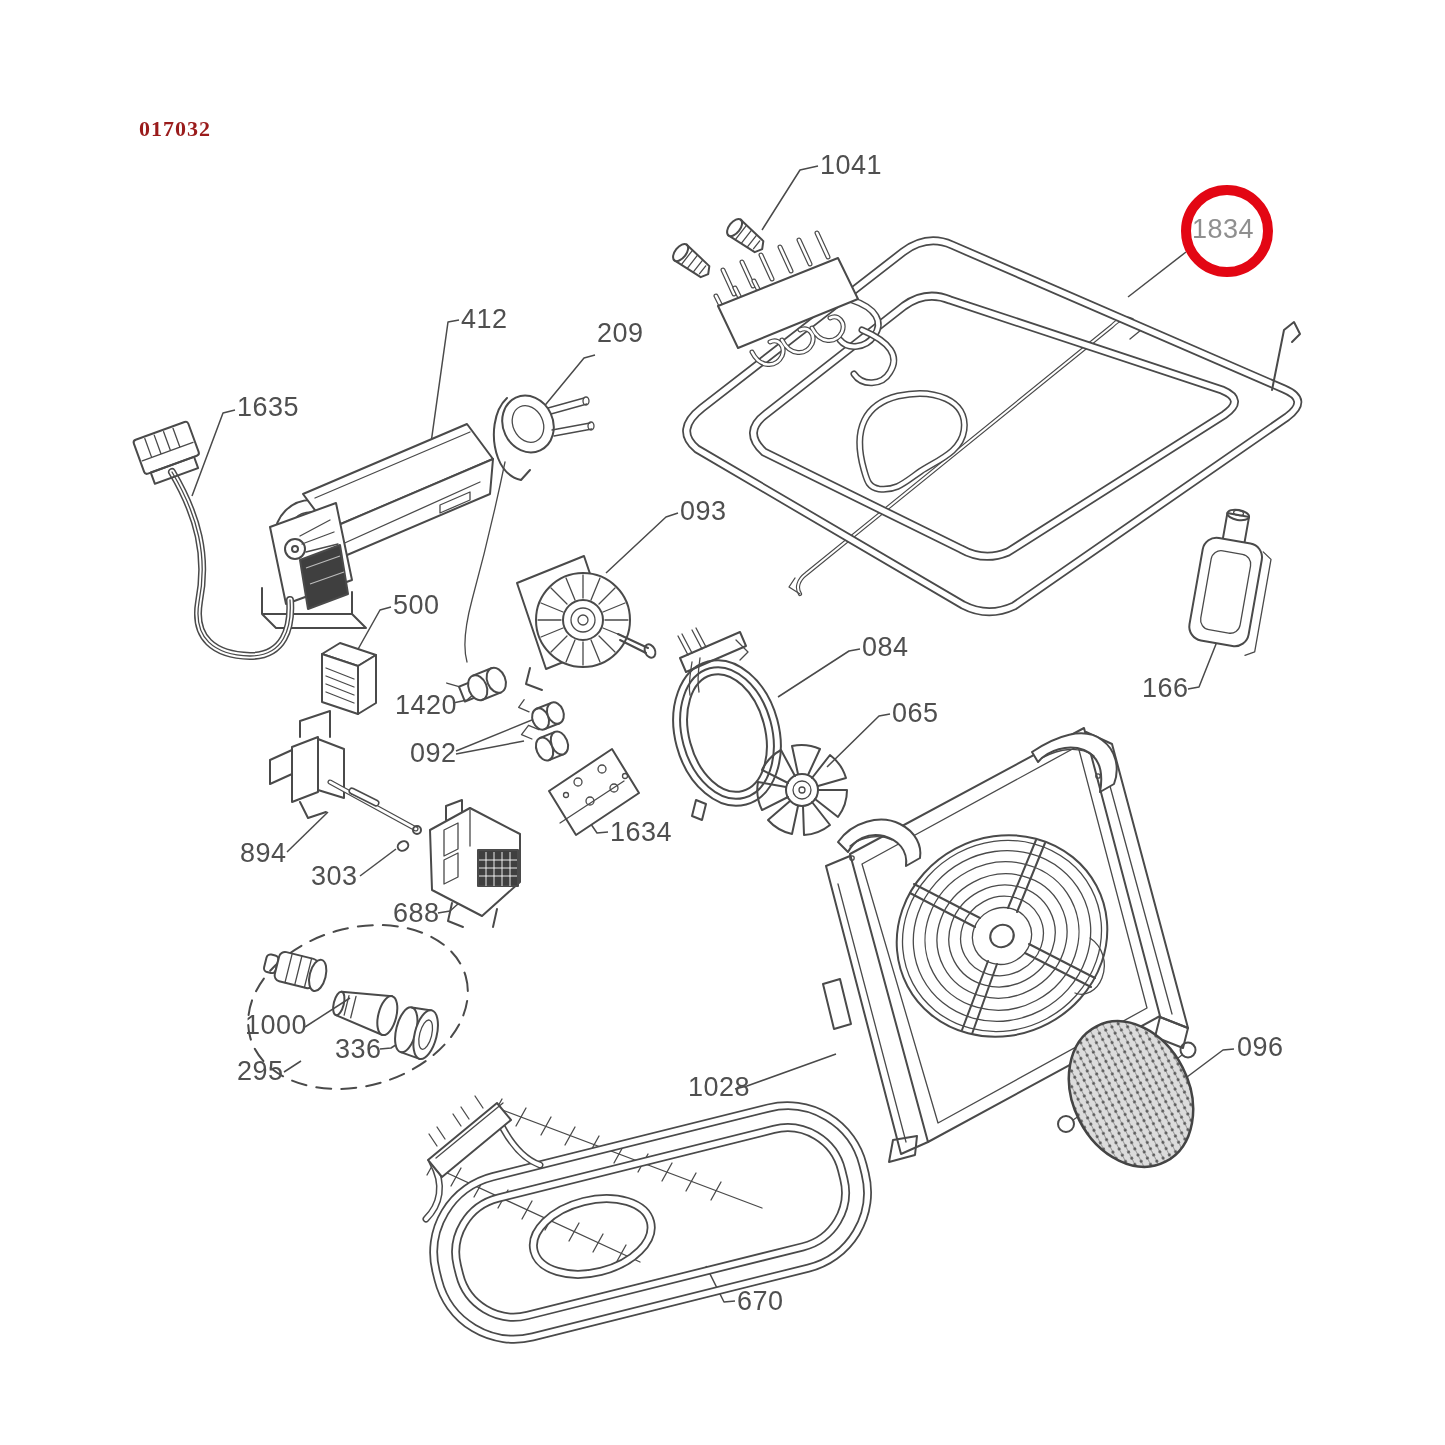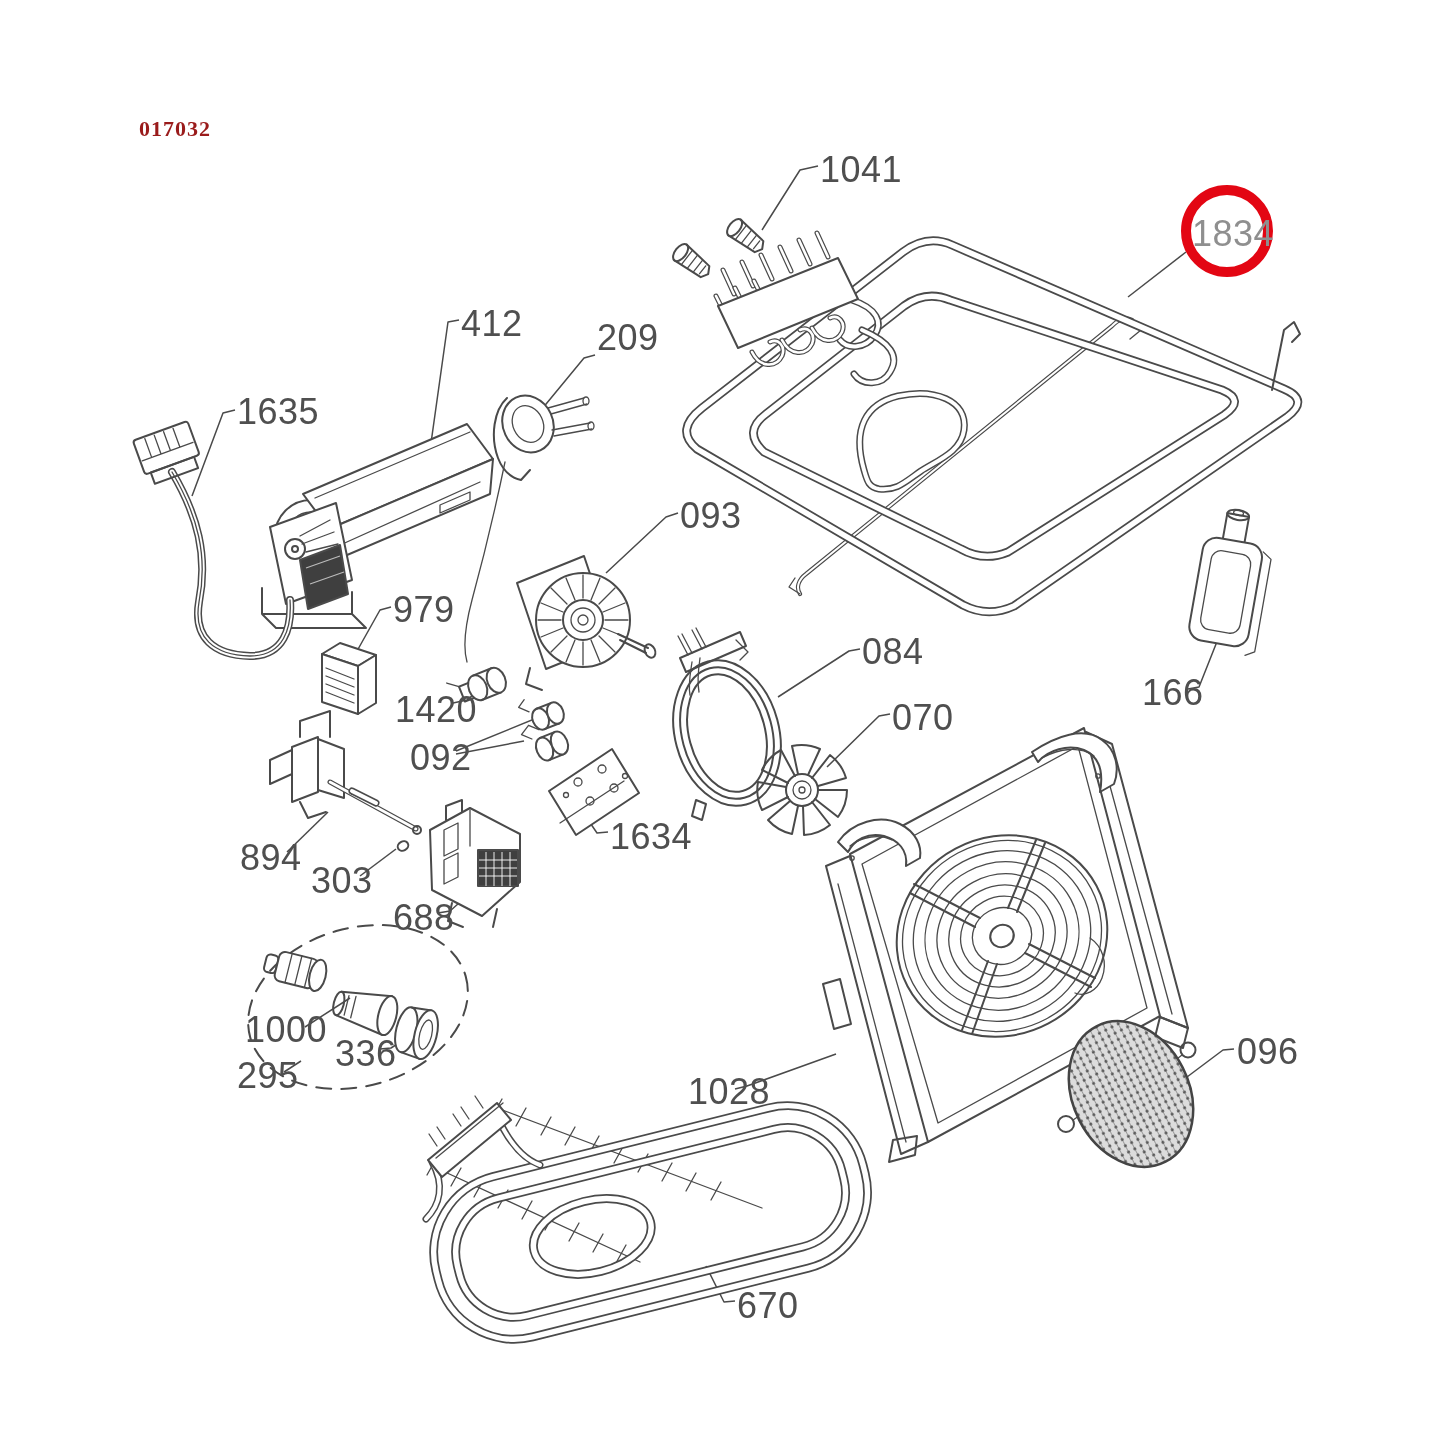--- a/index.html
+++ b/index.html
@@ -3,21 +3,21 @@
 <meta charset="utf-8">
 <style>
   html,body{margin:0;padding:0;background:#fff;}
   .diagram-root{
     position:relative;width:1445px;height:1445px;overflow:hidden;
     background:var(--c-paper,#fff);
     font-family:"Liberation Sans",sans-serif;
   }
   svg.diagram{position:absolute;left:0;top:0;}
   .part-label{
-    position:absolute;font-size:36px;line-height:1;letter-spacing:.5px;
+    position:absolute;font-size:27px;line-height:1;letter-spacing:.5px;
     color:var(--c-label,#4f4f4f);white-space:nowrap;
   }
   .part-label.hi{color:var(--c-labelhi,#8f8f8f);}
   .doc-code{
     position:absolute;left:139px;top:116px;
     font-family:"Liberation Serif",serif;font-weight:bold;font-size:22px;
     letter-spacing:1px;color:var(--c-doccode,#9a1b1b);
   }
   
   .ln{stroke:var(--c-line,#4a4a4a);fill:none;stroke-width:2;stroke-linecap:round;stroke-linejoin:round;}
@@ -370,31 +370,31 @@
   <circle class="ring" cx="1227" cy="231" r="41"></circle>
 </svg>
 
 <div class="doc-code">017032</div>
 
 <div class="part-label" style="left:820px;top:152px">1041</div>
 <div class="part-label hi" style="left:1192px;top:216px">1834</div>
 <div class="part-label" style="left:461px;top:306px">412</div>
 <div class="part-label" style="left:597px;top:320px">209</div>
 <div class="part-label" style="left:237px;top:394px">1635</div>
-<div class="part-label" style="left:393px;top:592px">979</div>
+<div class="part-label" style="left:393px;top:592px">500</div>
 <div class="part-label" style="left:680px;top:498px">093</div>
 <div class="part-label" style="left:395px;top:692px">1420</div>
 <div class="part-label" style="left:410px;top:740px">092</div>
 <div class="part-label" style="left:610px;top:819px">1634</div>
 <div class="part-label" style="left:240px;top:840px">894</div>
 <div class="part-label" style="left:311px;top:863px">303</div>
 <div class="part-label" style="left:393px;top:900px">688</div>
 <div class="part-label" style="left:245px;top:1012px">1000</div>
 <div class="part-label" style="left:335px;top:1036px">336</div>
 <div class="part-label" style="left:237px;top:1058px">295</div>
 <div class="part-label" style="left:862px;top:634px">084</div>
-<div class="part-label" style="left:892px;top:700px">070</div>
+<div class="part-label" style="left:892px;top:700px">065</div>
 <div class="part-label" style="left:1142px;top:675px">166</div>
 <div class="part-label" style="left:688px;top:1074px">1028</div>
 <div class="part-label" style="left:1237px;top:1034px">096</div>
 <div class="part-label" style="left:737px;top:1288px">670</div>
 
 </div>
 
 </body></html>

